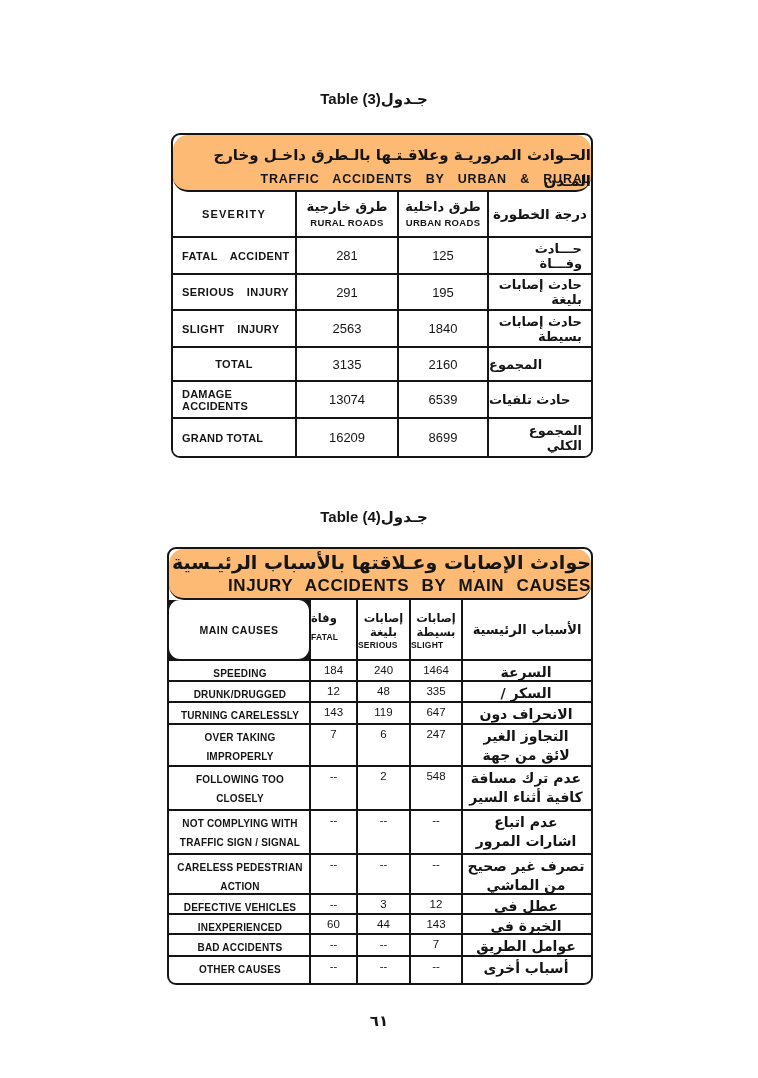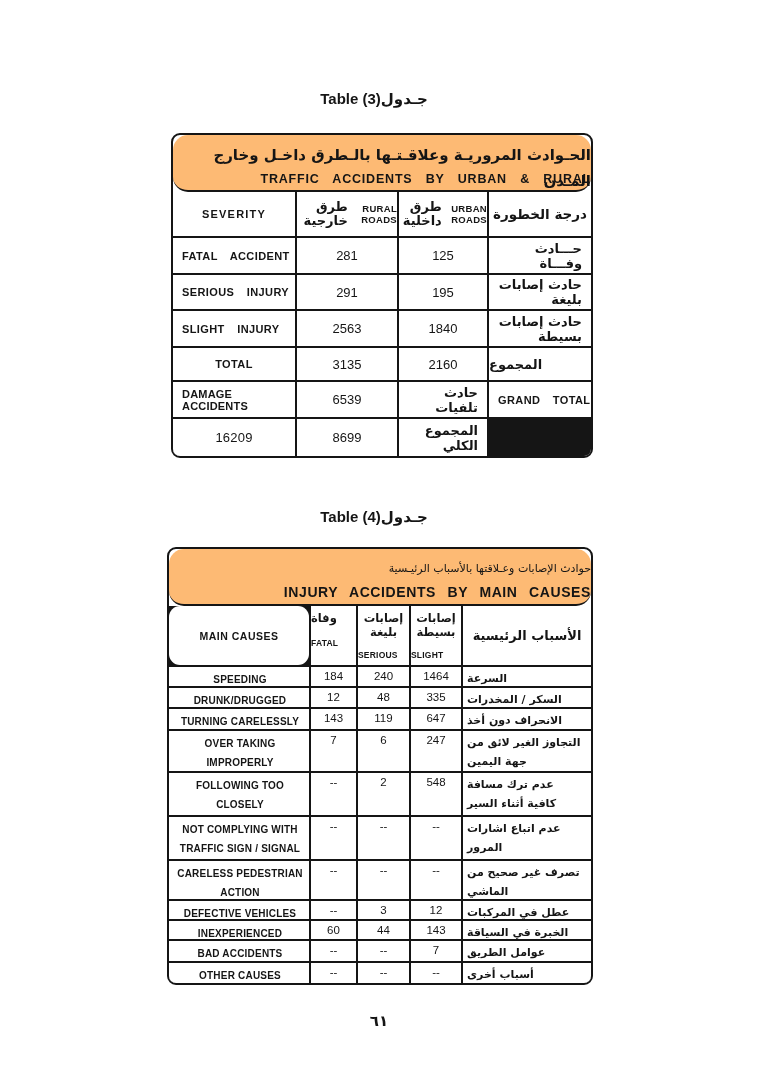--- a/index.html
+++ b/index.html
@@ -22,58 +22,58 @@
     position:absolute;left:171px;width:422px;
     border:2px solid #151515;border-radius:9px;overflow:hidden;
     box-sizing:border-box;background:#fff;display:flex;flex-direction:column;
   }
   .t3{top:133px;height:325px;}
   .t4{top:547px;left:167px;width:426px;height:438px;}
 
   .tbl-title{flex:none;background:#fdba74;border-bottom:2px solid #151515;text-align:right;border-radius:15px;}
   .t3 .t-ar{font-size:15px;font-weight:bold;padding-top:7px;height:28px;line-height:26px;}
   .t3 .t-en{font-size:12.5px;font-weight:bold;letter-spacing:.8px;word-spacing:9px;height:20px;line-height:18px;}
-  .t4 .t-ar{font-size:11px;font-weight:normal;padding-top:7px;height:27px;line-height:25px;}
-  .t4 .t-en{font-size:14px;font-weight:bold;letter-spacing:.6px;word-spacing:7px;height:21px;line-height:18px;}
+  .t4 .t-ar{font-size:19px;font-weight:bold;padding-top:1px;height:27px;line-height:25px;}
+  .t4 .t-en{font-size:17px;font-weight:bold;letter-spacing:.6px;word-spacing:7px;height:21px;line-height:18px;}
 
   
   .grid{flex:1;display:grid;background:#151515;gap:2px;}
   .g3{grid-template-columns:122px 100px 88px auto;
-      grid-template-rows:44px 35px 34px 35px 32px 35px auto;}
+      grid-template-rows:44px 35px 34px 35px 32px 35px auto;border-radius:28px;}
   .g4{grid-template-columns:140px 45px 51px 50px auto;
       grid-template-rows:59px 19px 19px 20px 40px 42px 42px 38px 18px 18px 20px auto;}
   .cell{background:#fff;display:flex;align-items:center;justify-content:center;
         overflow:hidden;box-sizing:border-box;}
 
   
   .hd-en{font-size:11px;letter-spacing:1.2px;font-weight:600;}
   .hd-ar{font-size:13.5px;font-weight:bold;}
-  .dual{gap:3px;padding-top:0;}
+  .dual{flex-direction:column;gap:3px;padding-top:0;}
   .dual .d-ar{font-size:13px;font-weight:bold;line-height:14px;}
   .dual .d-en{font-size:9.5px;letter-spacing:.3px;font-weight:600;text-align:right;}
   .lbl3{justify-content:flex-start;padding-left:9px;font-size:11px;font-weight:600;
         letter-spacing:.4px;word-spacing:9px;}
   .num3{font-size:13px;}
   .ar3{justify-content:flex-end;padding-right:9px;font-size:13px;font-weight:600;}
   
   .g3 > div:nth-child(17){justify-content:center;padding-left:0;word-spacing:normal;}
   .g3 > div:nth-child(21){word-spacing:normal;letter-spacing:.2px;}
   .g3 > div:nth-child(25){word-spacing:normal;letter-spacing:.2px;}
 
   
   .g4 .cell{align-items:flex-start;}
   .hd4-en{font-size:10.5px;letter-spacing:.5px;font-weight:600;align-items:center !important;border-radius:11px;}
   .hd4-ar{font-size:13px;font-weight:bold;align-items:center !important;}
-  .dual4{flex-direction:column;justify-content:flex-start;gap:11px;padding-top:5px;}
+  .dual4{flex-direction:column;justify-content:flex-start;gap:1px;padding-top:11px;}
   .dual4 .d-ar{font-size:11.5px;font-weight:bold;line-height:14px;text-align:center;}
   .dual4 .d-en{font-size:8.5px;letter-spacing:.2px;font-weight:600;margin-top:auto;margin-bottom:17px;}
   .lbl4{justify-content:flex-start;padding:3px 4px 0 6px;font-size:10px;font-weight:600;
         letter-spacing:.2px;line-height:19px;flex-wrap:wrap;text-align:center;display:block;}
   .num4{font-size:11.5px;padding-top:3px;}
-  .ar4{display:block;text-align:left;padding:2px 6px 0 4px;font-size:11px;line-height:19px;font-weight:600;}
+  .ar4{display:block;text-align:center;padding:2px 6px 0 4px;font-size:14px;line-height:19px;font-weight:600;}
 
   .page-number{position:absolute;top:1012px;left:0;right:0;text-align:center;
                font-size:15px;font-weight:bold;letter-spacing:3px;}
 </style>
 </head>
 <body>
 
 <div class="page">
 
   <div class="tbl-heading" style="top:88px">
@@ -106,20 +106,21 @@
         <div class="cell ar3 ar">حادث إصابات بليغة</div>
         <div class="cell lbl3">SLIGHT INJURY</div>
         <div class="cell num3">2563</div>
         <div class="cell num3">1840</div>
         <div class="cell ar3 ar">حادث إصابات بسيطة</div>
         <div class="cell lbl3">TOTAL</div>
         <div class="cell num3">3135</div>
         <div class="cell num3">2160</div>
         <div class="cell ar3 ar">المجموع</div>
         <div class="cell lbl3">DAMAGE ACCIDENTS</div>
+        <div class="cell num3">13074</div>
         <div class="cell num3">6539</div>
         <div class="cell ar3 ar">حادث تلفيات</div>
         <div class="cell lbl3">GRAND TOTAL</div>
         <div class="cell num3">16209</div>
         <div class="cell num3">8699</div>
         <div class="cell ar3 ar">المجموع الكلي</div>
       </div>
   </div>
 
   <div class="tbl-heading" style="top:506px">

